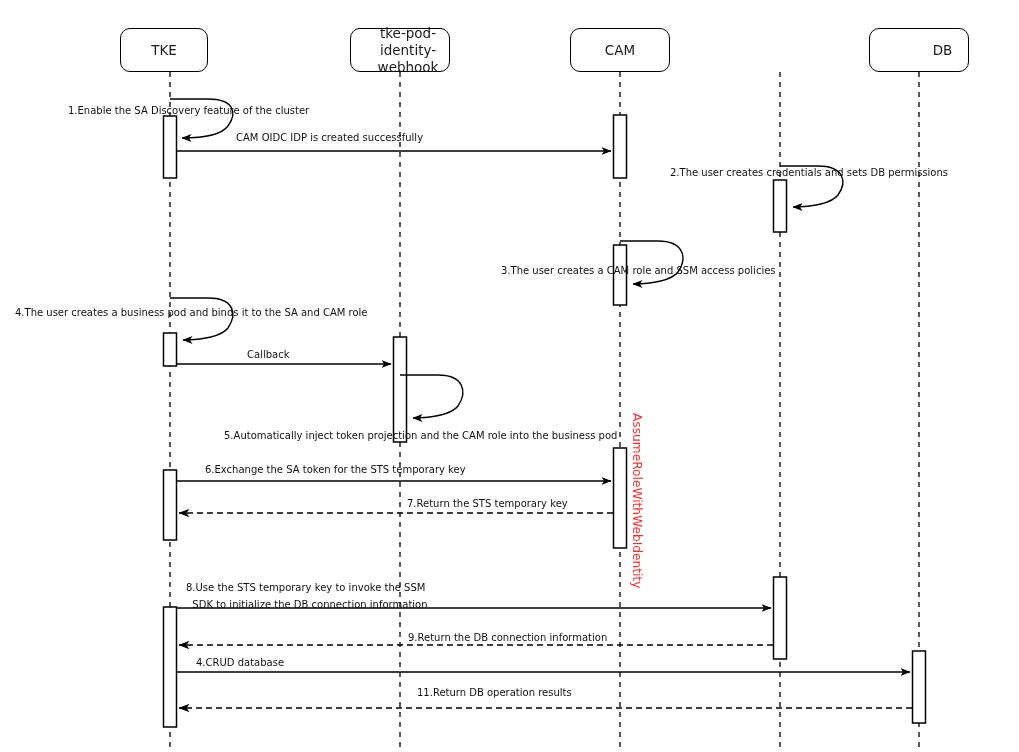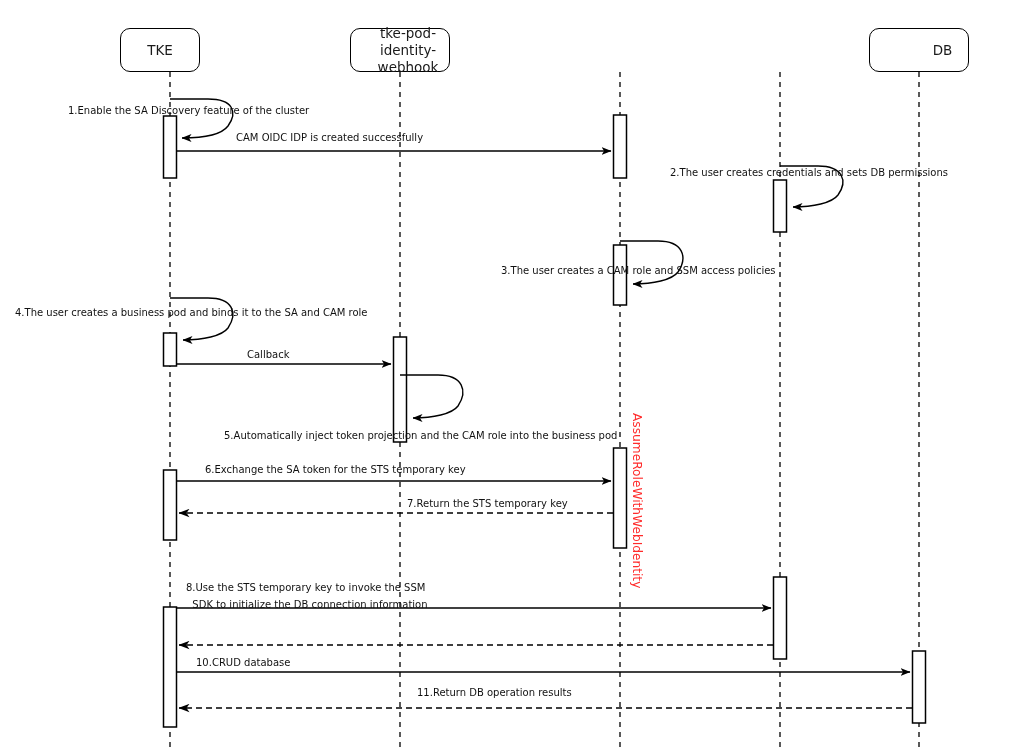--- a/index.html
+++ b/index.html
@@ -106,30 +106,33 @@
 
     <g>
       <line x1="177" y1="672" x2="910" y2="672" stroke="#000" stroke-width="1.4" marker-end="url(#arrowFull)"></line>
     </g>
 
     <g>
       <line x1="912" y1="708" x2="179" y2="708" stroke="#000" stroke-width="1.3" stroke-dasharray="6,4" marker-end="url(#arrowOpen)"></line>
     </g>
   </svg>
 
-  <div class="lifeline-box" style="left:120px;top:28px;width:80px;height:44px;">
+  <div class="lifeline-box" style="left:120px;top:28px;width:88px;height:44px;">
     <span>TKE</span>
   </div>
 
   <div class="lifeline-box" style="left:350px;top:28px;width:100px;height:44px;overflow:visible;padding-left:16px;">
     <span>tke-pod-
 identity-
 webhook</span>
   </div>
 
+  <div class="lifeline-box" style="left:570px;top:28px;width:100px;height:44px;">
+    <span>CAM</span>
+  </div>
 
 
   <div class="lifeline-box" style="left:869px;top:28px;width:100px;height:44px;padding-left:47px;">
     <span>DB</span>
   </div>
 
   <div class="msg-label" style="left:68px;top:103px;">1.Enable the SA Discovery feature of the cluster</div>
 
   <div class="msg-label" style="left:236px;top:130px;">CAM OIDC IDP is created successfully</div>
 
@@ -143,20 +146,21 @@
 
   <div class="msg-label" style="left:224px;top:380px;margin-top:48px;">5.Automatically inject token projection and the CAM role into the business pod</div>
 
   <div class="msg-label" style="left:205px;top:462px;">6.Exchange the SA token for the STS temporary key</div>
 
   <div class="msg-label" style="left:407px;top:496px;">7.Return the STS temporary key</div>
 
   <div class="msg-label two-line" style="left:186px;top:579px;">8.Use the STS temporary key to invoke the SSM
   SDK to initialize the DB connection information</div>
 
+  <div class="msg-label" style="left:408px;top:630px;">9.Return the DB connection information</div>
 
-  <div class="msg-label" style="left:196px;top:655px;">10.CRUD database</div>
+  <div class="msg-label" style="left:196px;top:655px;">4.CRUD database</div>
 
   <div class="msg-label" style="left:417px;top:685px;">11.Return DB operation results</div>
 
   <div class="vert-label" style="left:644px;top:413px;">AssumeRoleWithWebIdentity</div>
 
 </div>
 
 </body></html>

